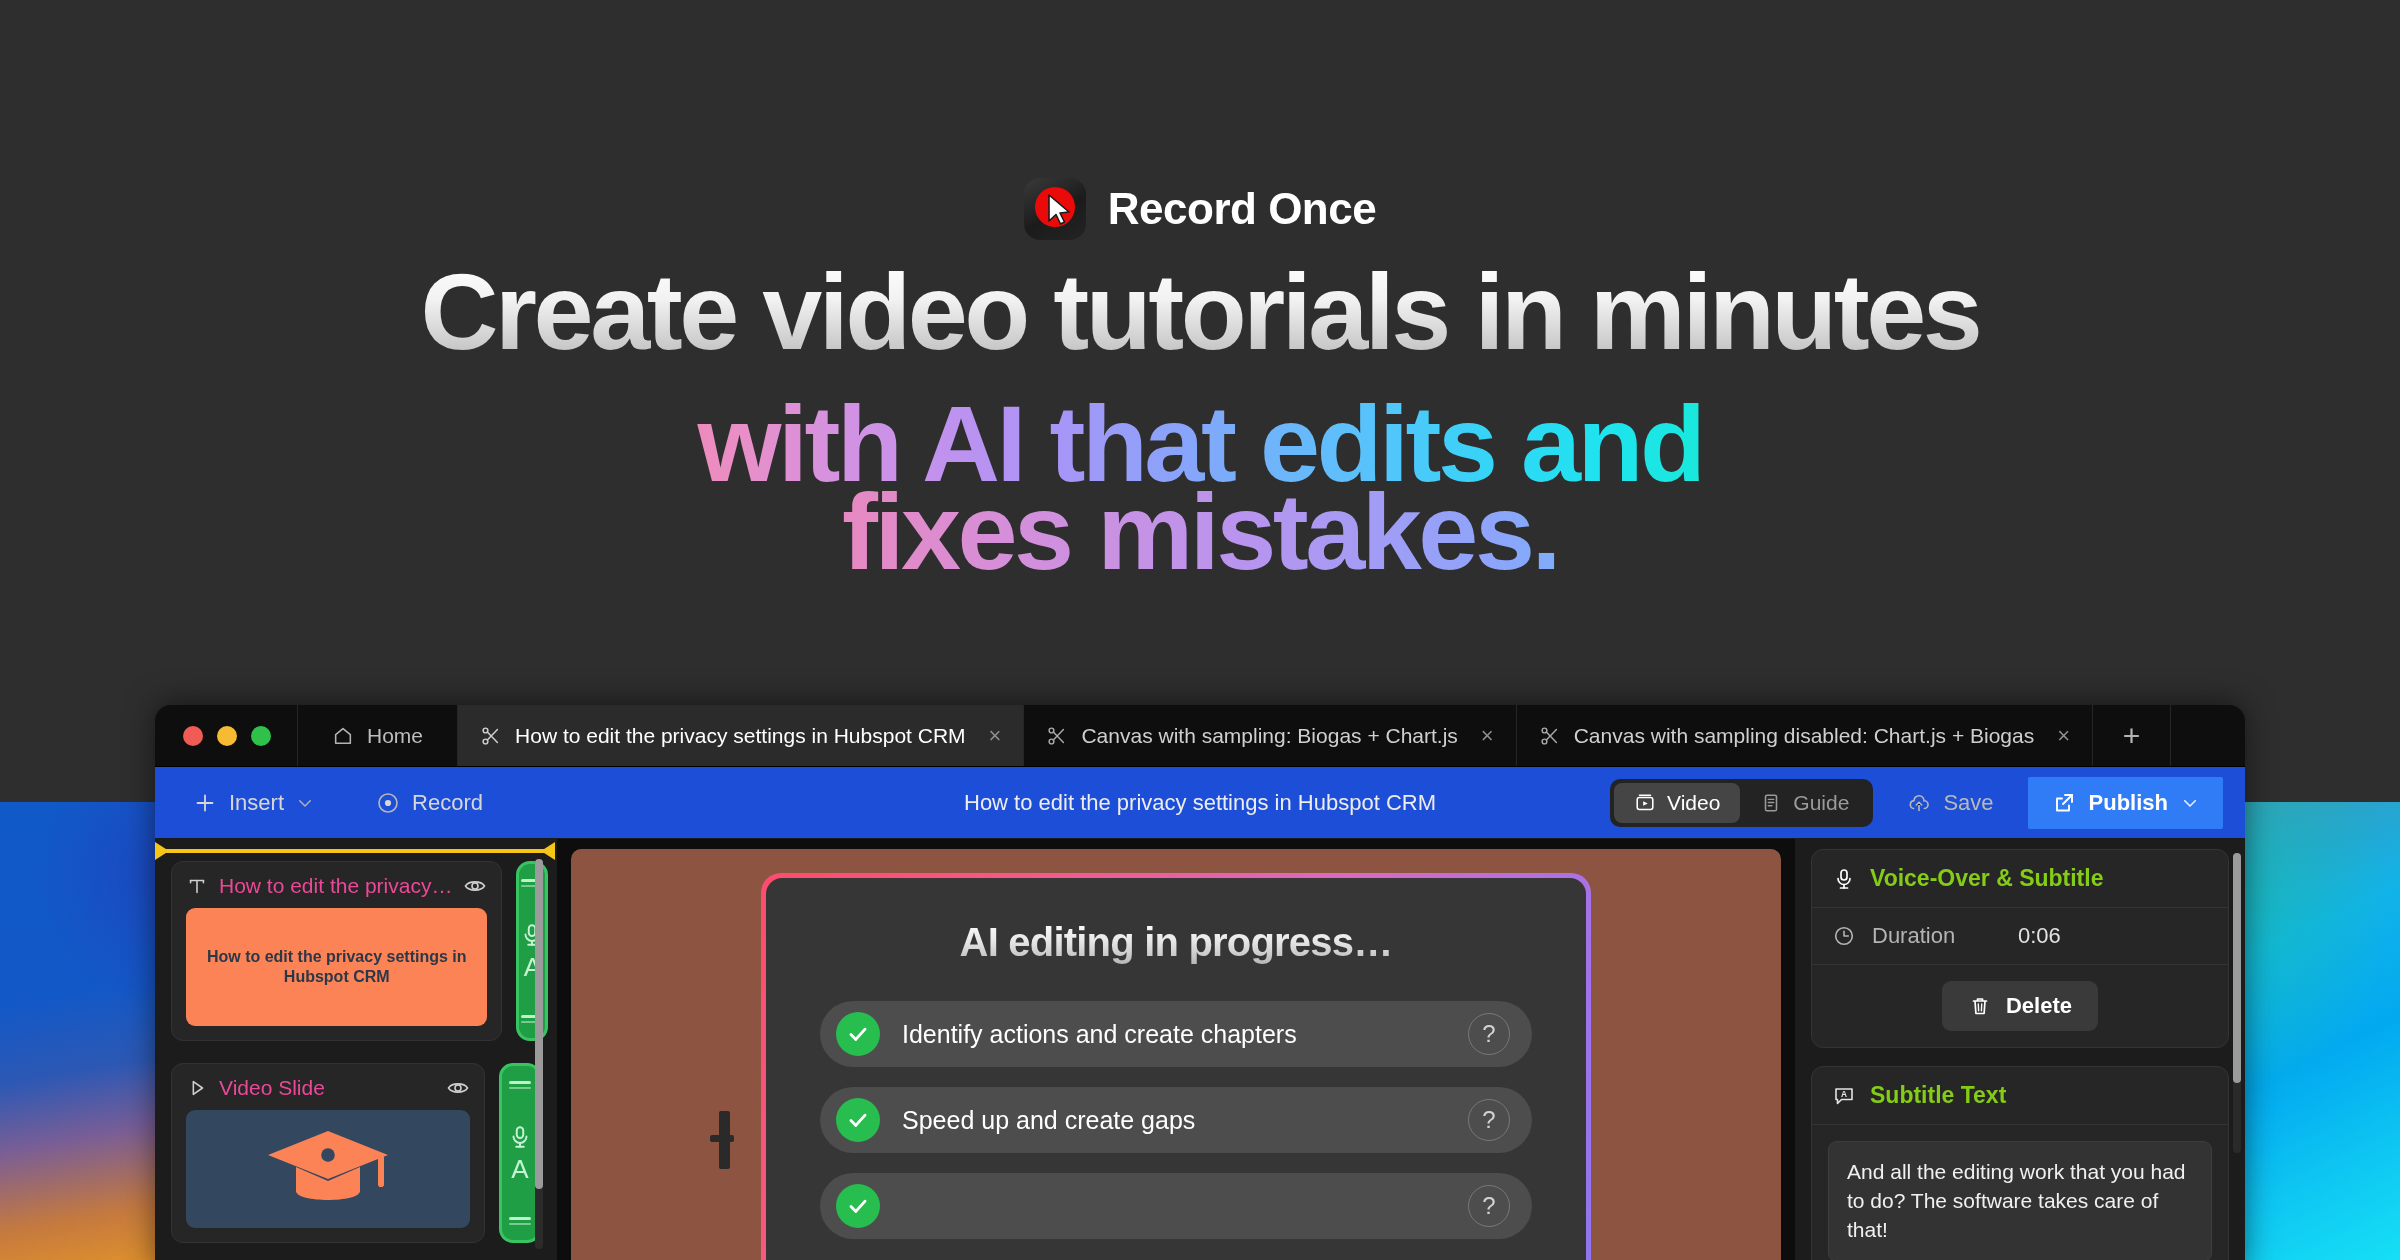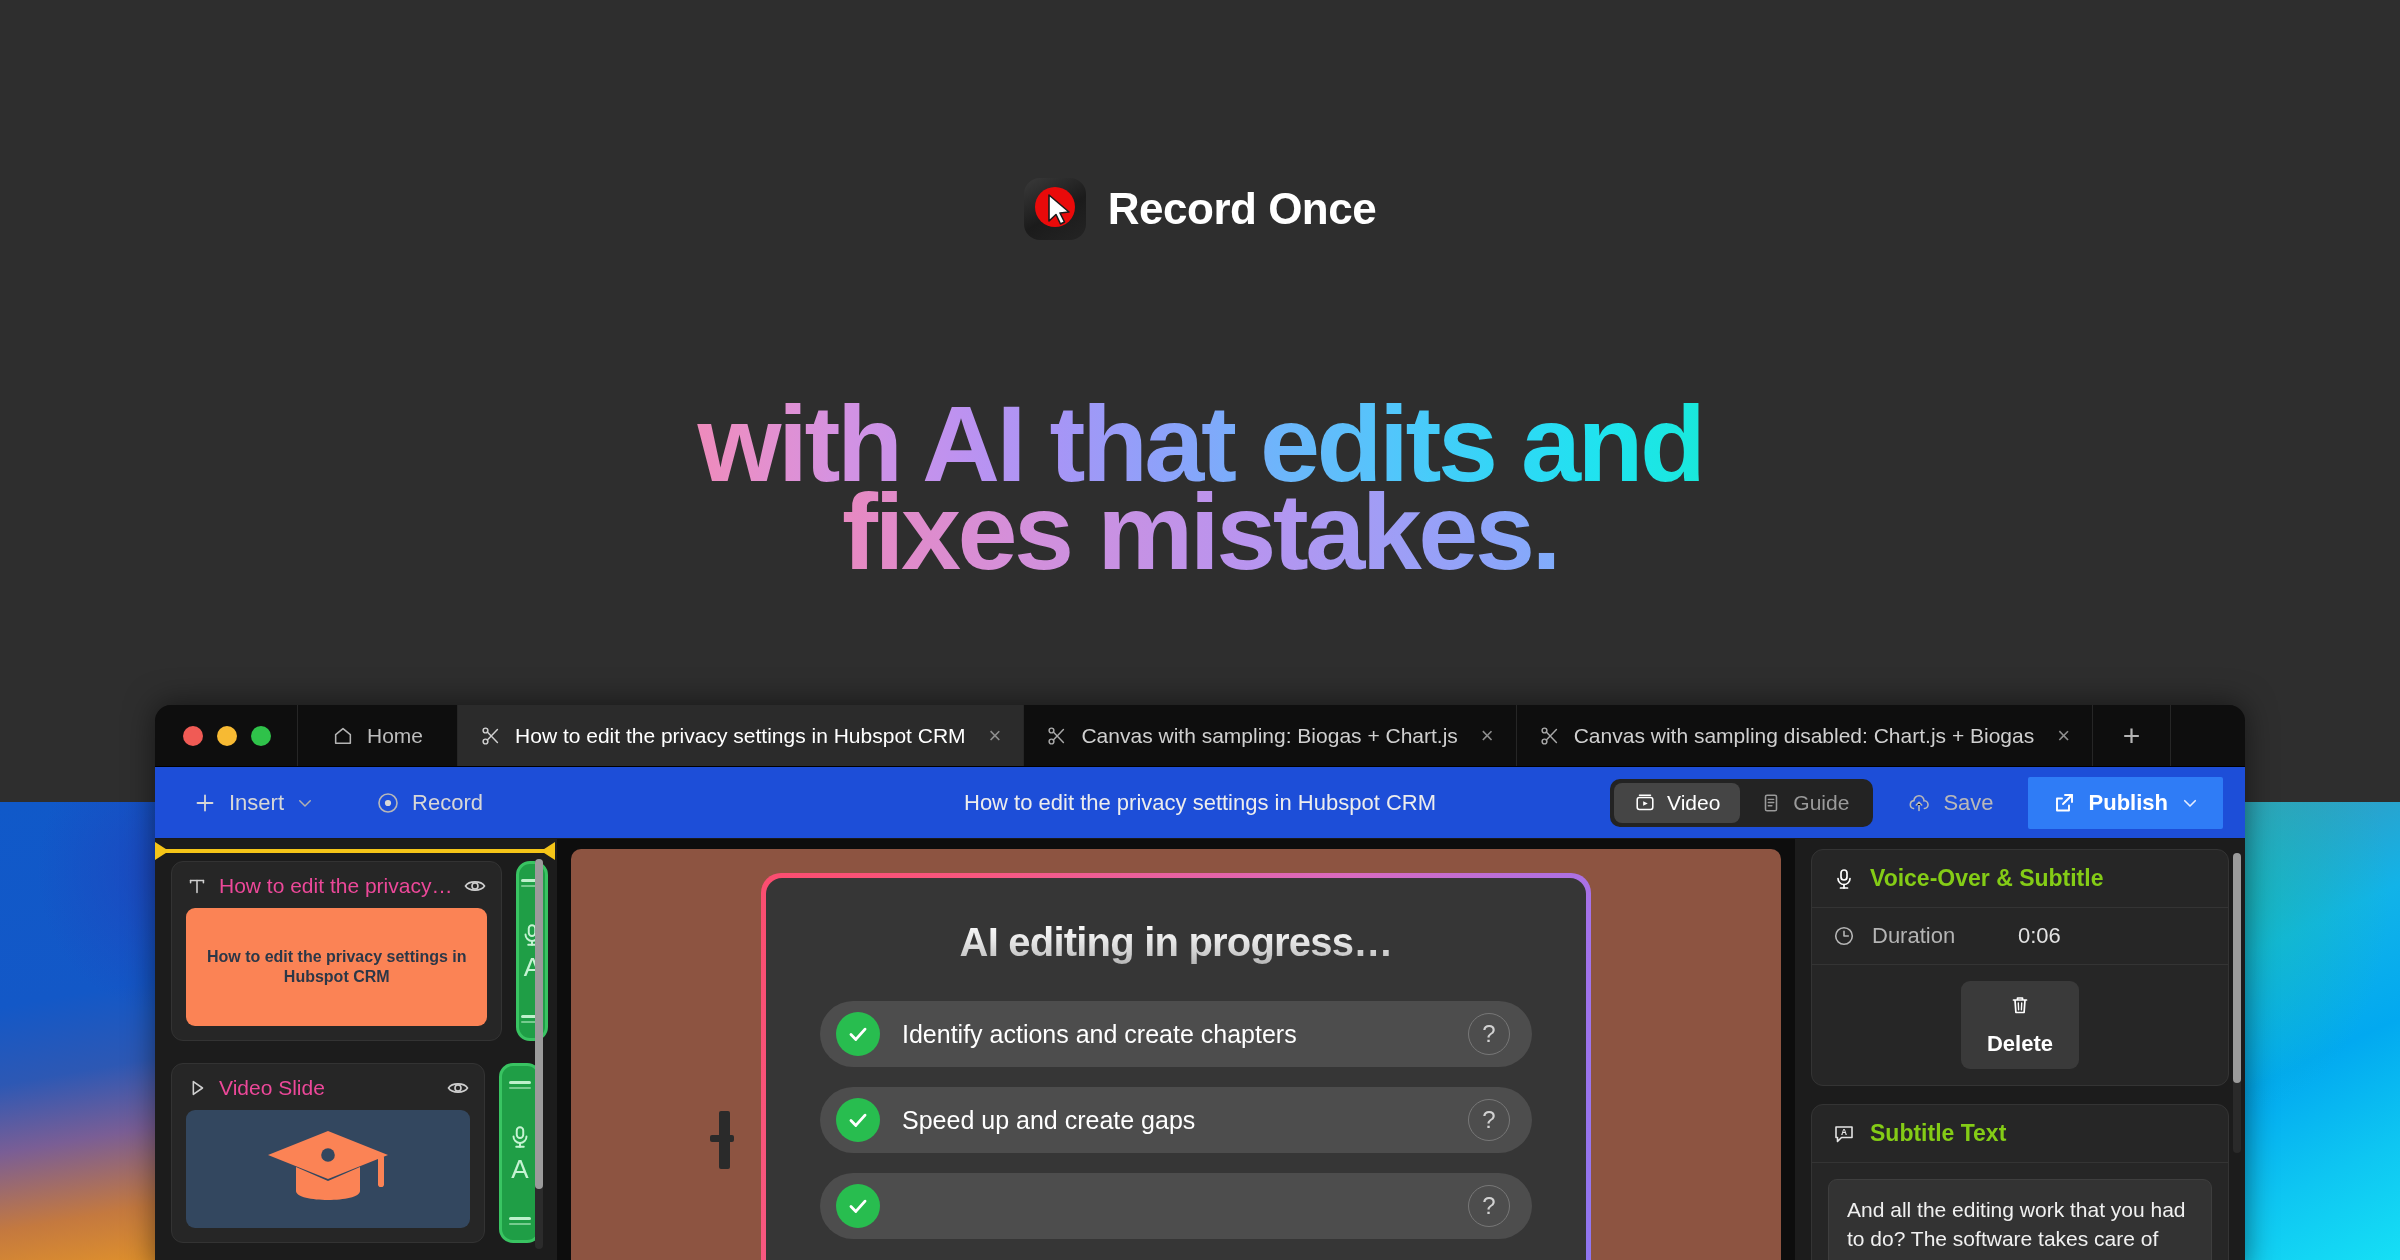--- a/index.html
+++ b/index.html
@@ -268,21 +268,20 @@
     display: flex; align-items: center; gap: 16px; padding: 15px 20px;
     border-bottom: 1px solid #343434; color: #b4b4b4; font-size: 22px;
   }
   .row-kv .k { width: 130px; }
   .row-kv .v { color: #e2e2e2; }
   .card-foot { padding: 16px 20px; display: flex; justify-content: center; }
   .del-btn {
     display: flex; align-items: center; gap: 14px; background: #3a3a3a;
     color: #fff; font-size: 22px; font-weight: 600; padding: 12px 26px;
     border-radius: 9px;
-    flex-direction: column;
   }
   .subtitle-box {
     margin: 16px; background: #333333; border: 1px solid #3e3e3e;
     border-radius: 9px; padding: 16px 18px; color: #f0f0f0;
     font-size: 21px; line-height: 1.38; min-height: 118px;
   }
   .panel-scroll {
     position: absolute; right: 4px; top: 14px; width: 8px; height: 300px;
     background: #2a2a2a; border-radius: 4px;
   }
@@ -303,20 +302,21 @@
     <div class="brand-row">
       <div class="brand-logo">
         <div class="reccircle"></div>
         <svg class="cursor" width="26" height="32" viewBox="0 0 26 32">
           <path d="M2 1 L2 27 L9 20.5 L13.5 30 L17.5 28 L13 19 L22 18 Z" fill="#ffffff" stroke="#1b1b1b" stroke-width="1.6" stroke-linejoin="round"></path>
         </svg>
       </div>
       <div class="brand-name">Record Once</div>
     </div>
 
+    <div class="headline hl1">Create video tutorials in minutes</div>
     <div class="headline hl3">fixes mistakes.</div>
     <div class="headline hl2">with AI that edits and</div>
   </div>
 
   <div class="wall">
     <div class="wall-left"></div>
     <div class="wall-right"></div>
   </div>
 
   <div class="window">

